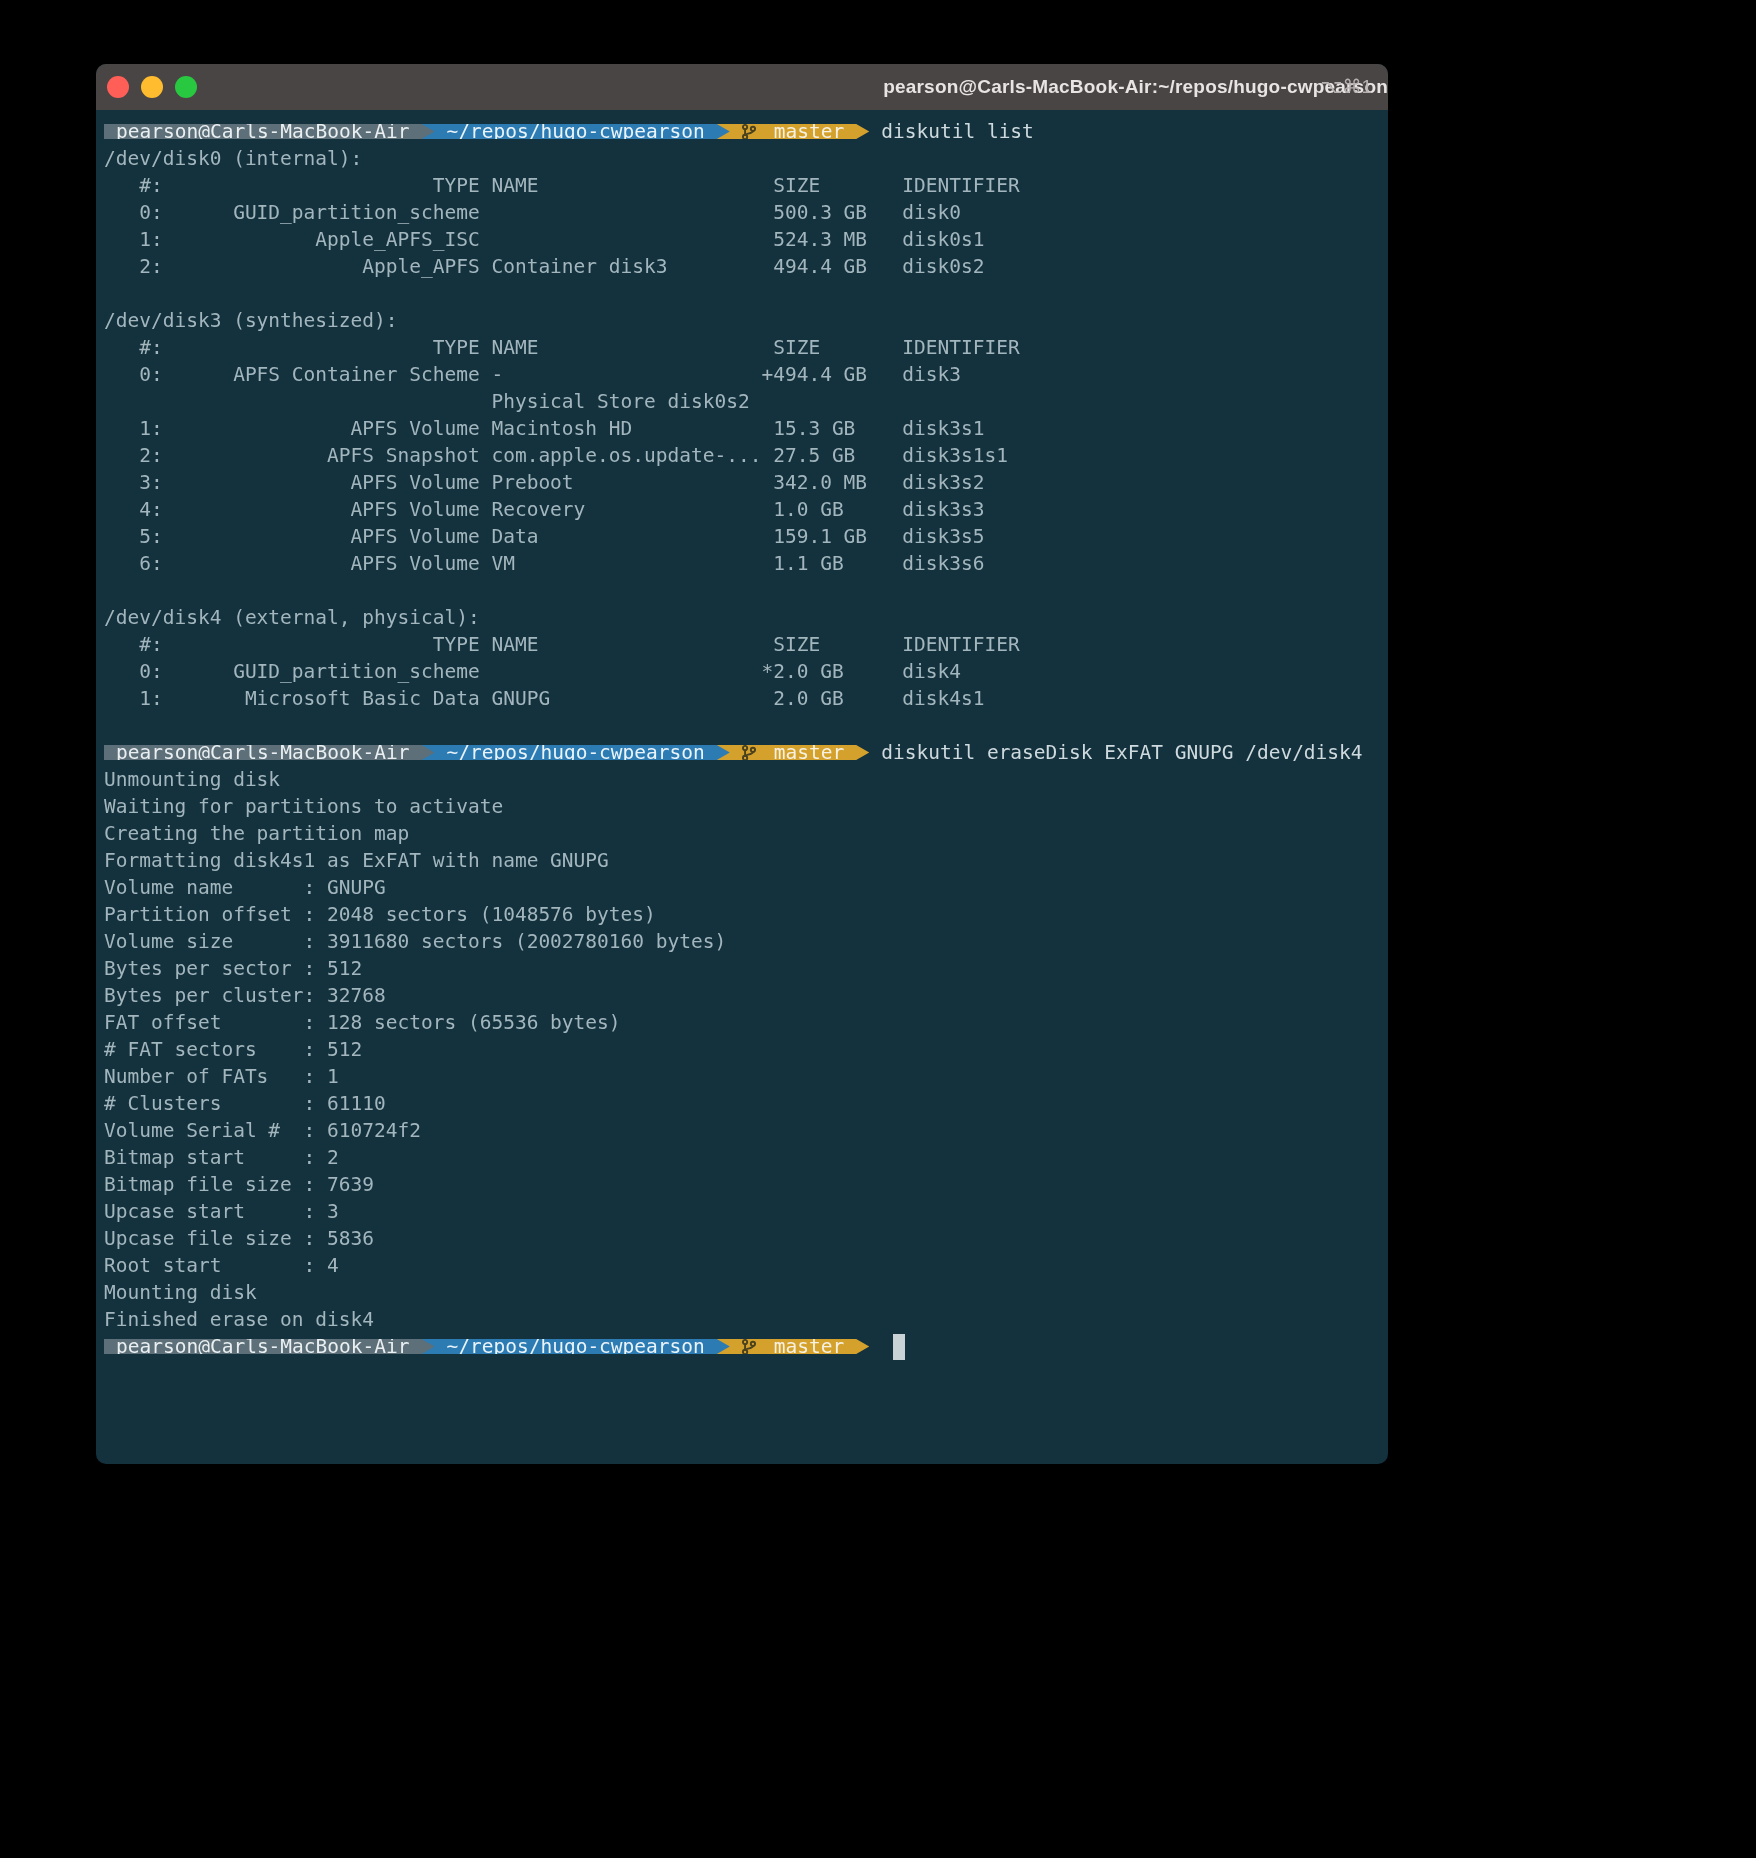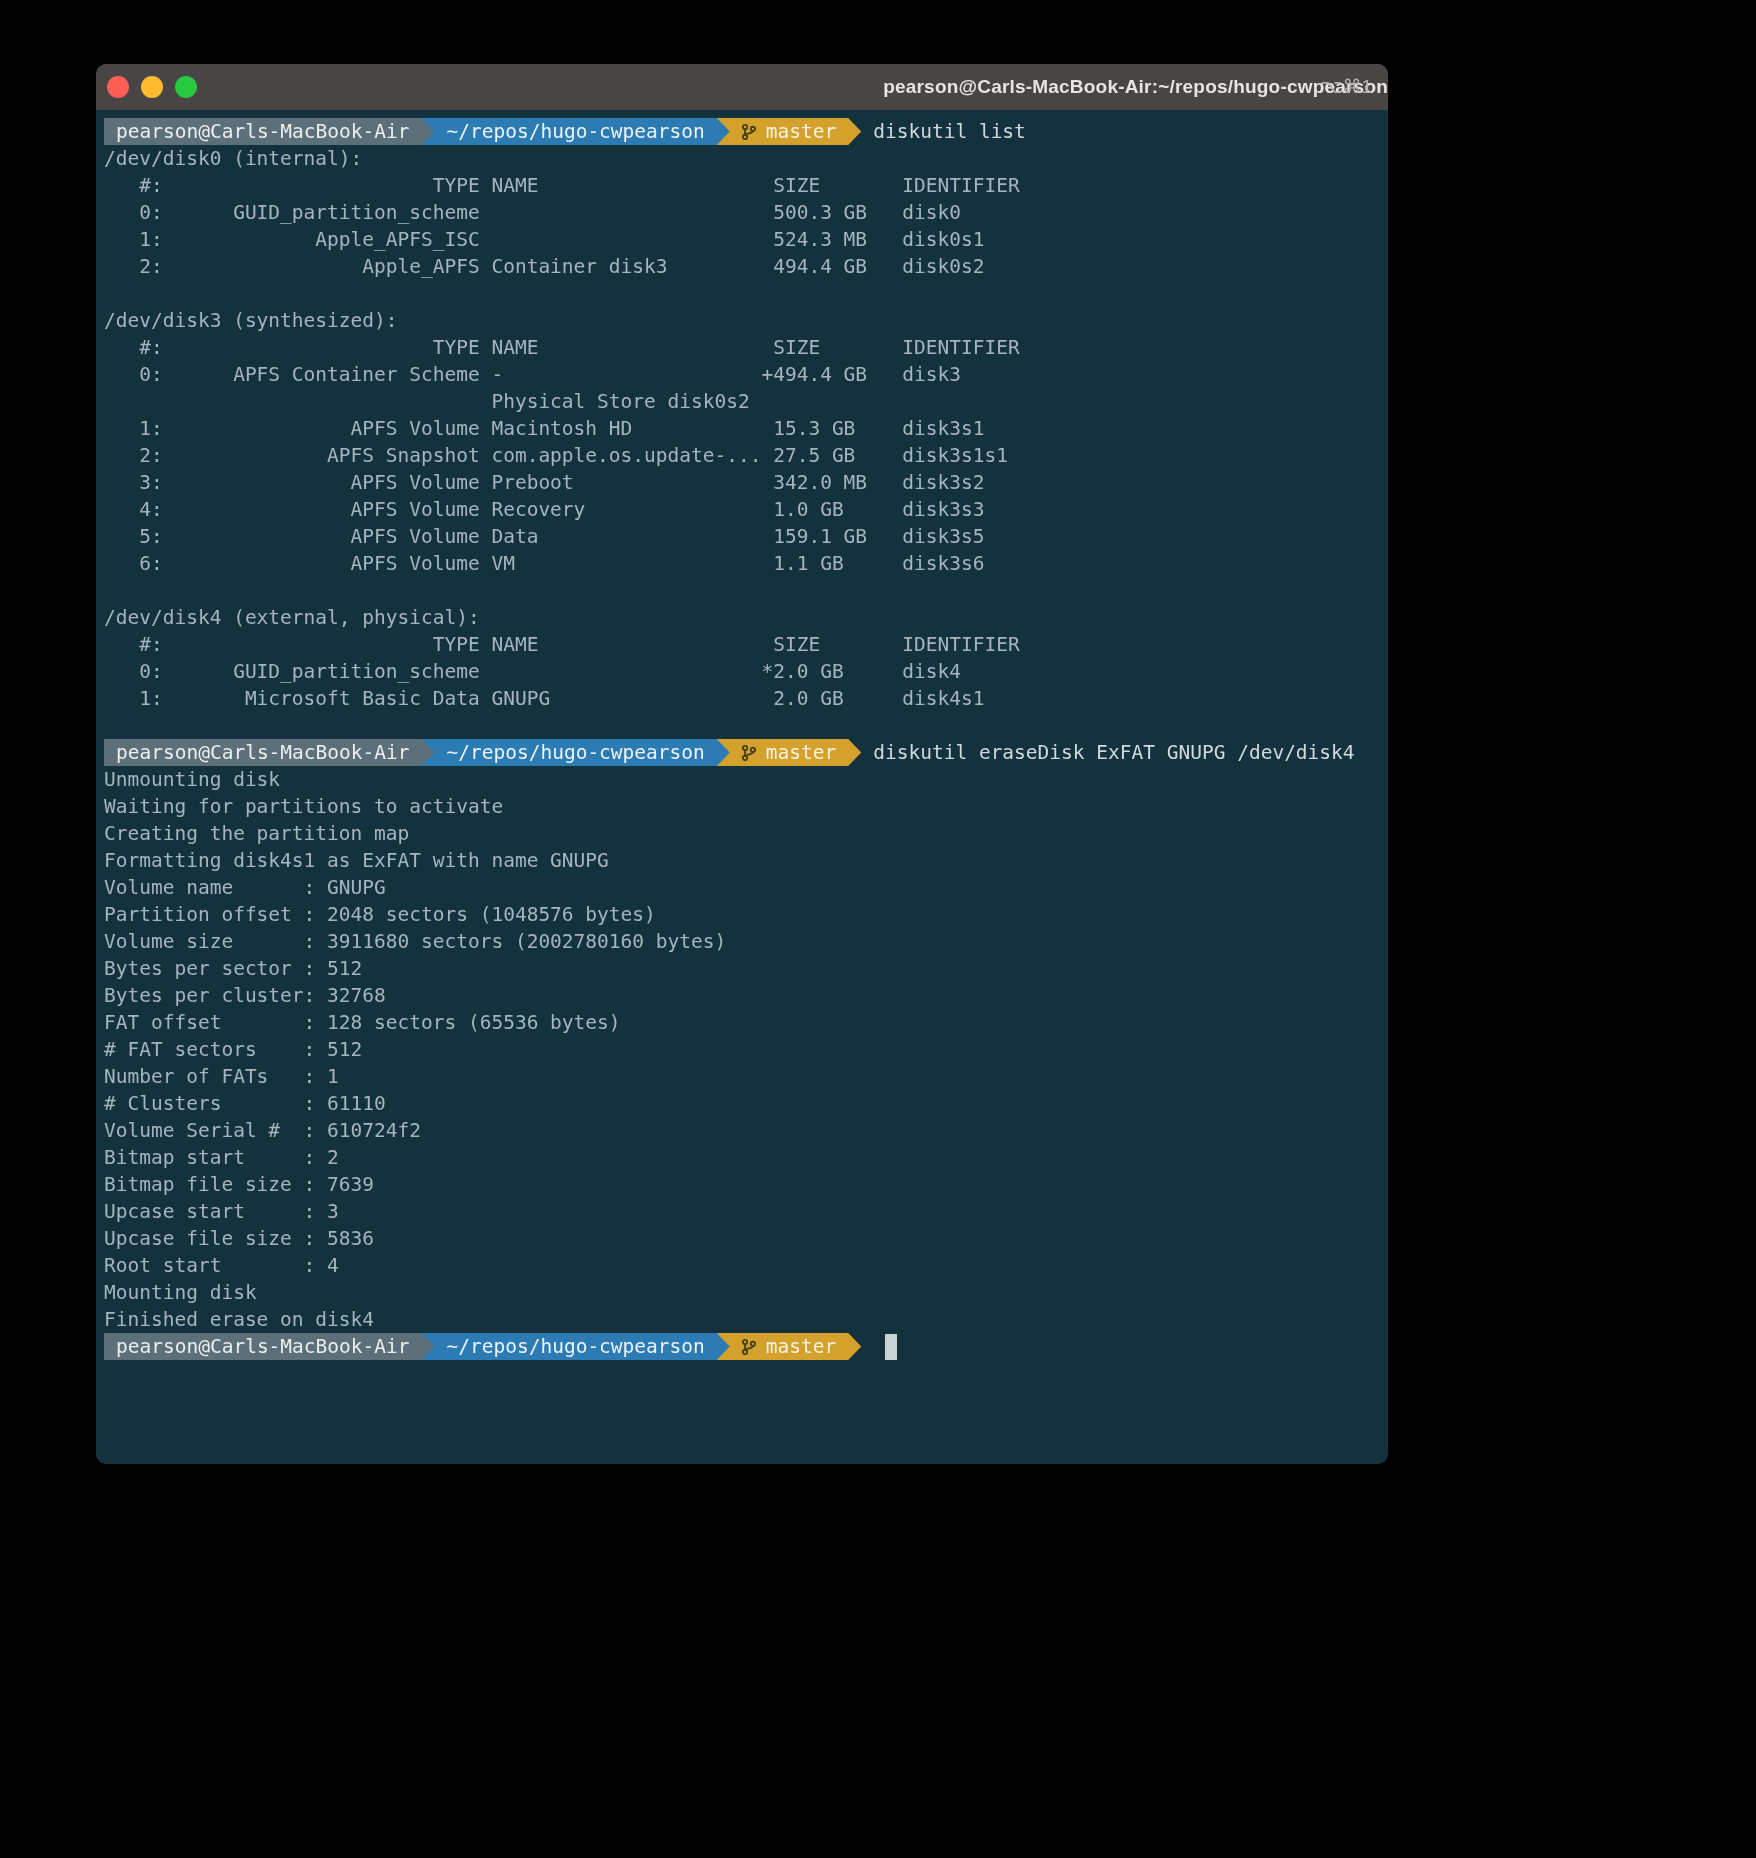--- a/index.html
+++ b/index.html
@@ -35,34 +35,34 @@
   .terminal {
     padding:8px 8px 0 8px;
     font-family:"DejaVu Sans Mono", monospace;
     font-size:19.5px; line-height:27px;
     color:var(--output-text,#a3b6bd);
   }
   .term-line { height:27px; white-space:pre; }
   .prompt-line { display:flex; align-items:center; }
   .seg {
     position:relative; display:inline-flex; align-items:center;
-    height:27px; white-space:pre;
+    height:15px; white-space:pre;
     clip-path:polygon(0 0, calc(100% - 13px) 0, 100% 50%, calc(100% - 13px) 100%, 0 100%);
   }
   .seg-user {
     background:var(--seg-user-bg,#5d6f78); color:var(--seg-user-text,#eaf0f2);
     padding:0 25px 0 12px; z-index:3;
   }
   .seg-path {
     background:var(--seg-path-bg,#2d7bb3); color:var(--seg-path-text,#eaf4fb);
     padding:0 25px 0 25px; margin-left:-13px; z-index:2;justify-content:center;
   }
   .seg-git {
     background:var(--seg-git-bg,#d4a12c); color:var(--seg-git-text,#f7f1e2);
-    padding:0 25px 0 23px; margin-left:-13px; z-index:1;
+    padding:0 25px 0 23px; margin-left:-13px; z-index:1;gap:8px;
   }
   .branch-icon { width:18px; height:18px; margin-right:8px; flex:0 0 auto; }
   .branch-icon g { stroke:var(--git-icon,#4a421f); }
   .command { margin-left:12px; white-space:pre; color:var(--command-text,#cfdade); }
   .cursor {
     width:12px; height:26px; margin-left:12px; flex:0 0 auto;
     background:var(--cursor,#c9d2d5); display:inline-block;
   }
 </style>
 </head>

